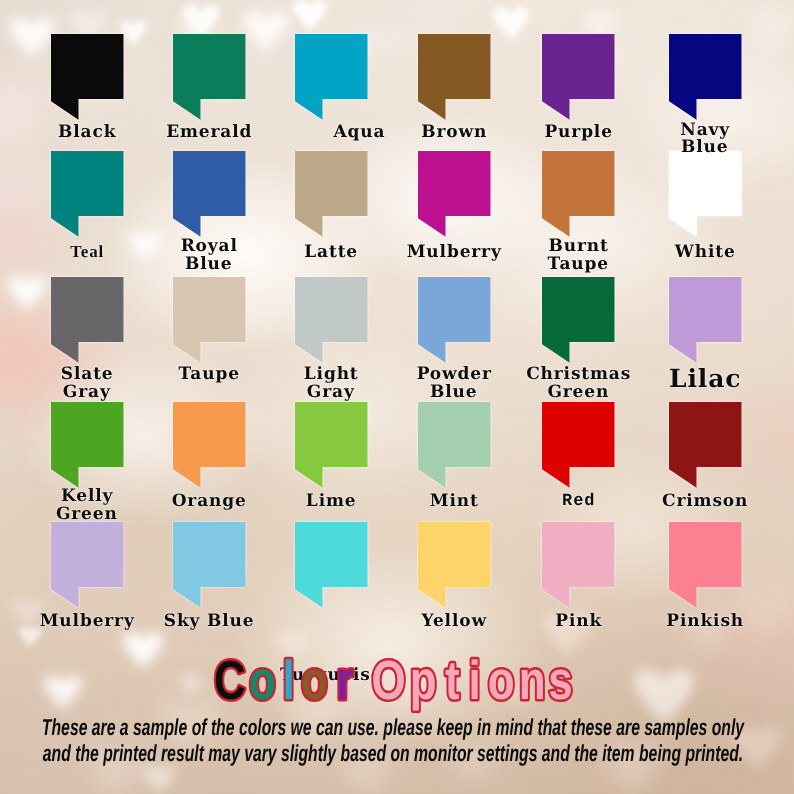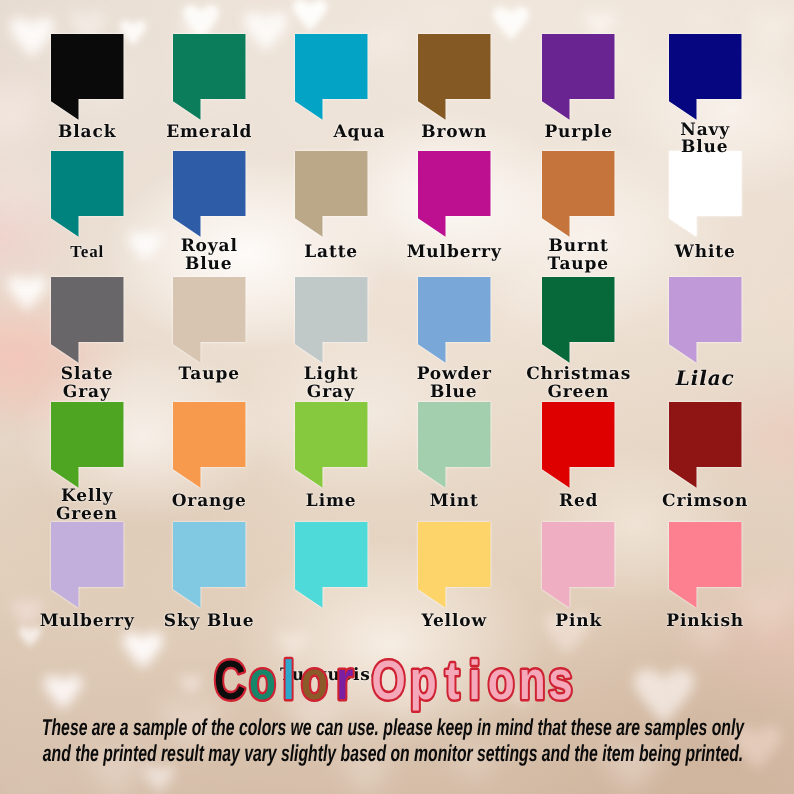--- a/index.html
+++ b/index.html
@@ -308,27 +308,27 @@
       <div class="lbl" style="left: 704.75px; top: 242.8px; line-height: 18.2px;">White</div>
       <div class="lbl" style="left: 86.75px; top: 366px; line-height: 17.6px;">Slate
 Gray</div>
       <div class="lbl" style="left: 208.75px; top: 365.8px; line-height: 17.6px;">Taupe</div>
       <div class="lbl" style="left: 330.75px; top: 366px; line-height: 17.6px;">Light
 Gray</div>
       <div class="lbl" style="left: 453.75px; top: 366px; line-height: 17.6px;">Powder
 Blue</div>
       <div class="lbl" style="left: 578.25px; top: 366px; line-height: 17.6px;">Christmas
 Green</div>
-      <div class="lbl" style="left: 704.75px; top: 369.8px; line-height: 17.6px; font-size: 20px; font-style: italic;">Lilac</div>
+      <div class="lbl" style="left: 704.75px; top: 369.8px; line-height: 17.6px; font-size: 25px;">Lilac</div>
       <div class="lbl" style="left: 86.75px; top: 488.3px; line-height: 17.6px;">Kelly
 Green</div>
       <div class="lbl" style="left: 208.75px; top: 492.5px; line-height: 17.6px;">Orange</div>
       <div class="lbl" style="left: 330.75px; top: 492.5px; line-height: 17.6px;">Lime</div>
       <div class="lbl" style="left: 453.75px; top: 492.5px; line-height: 17.6px;">Mint</div>
-      <div class="lbl" style="left: 578.25px; top: 492.5px; line-height: 17.6px;">Red</div>
+      <div class="lbl" style="left: 578.25px; top: 492.5px; line-height: 17.6px; font-family: Liberation Mono, monospace;">Red</div>
       <div class="lbl" style="left: 704.75px; top: 492.5px; line-height: 17.6px;">Crimson</div>
       <div class="lbl" style="left: 86.75px; top: 612.7px; line-height: 17.6px;">Mulberry</div>
       <div class="lbl" style="left: 208.75px; top: 612.7px; line-height: 17.6px;">Sky Blue</div>
       <div class="lbl" style="left: 330.75px; top: 637px; line-height: 17.6px; margin-top: 30px;">Turquoise</div>
       <div class="lbl" style="left: 453.75px; top: 612.7px; line-height: 17.6px;">Yellow</div>
       <div class="lbl" style="left: 578.25px; top: 612.7px; line-height: 17.6px;">Pink</div>
       <div class="lbl" style="left: 704.75px; top: 612.7px; line-height: 17.6px;">Pinkish</div>
     </div>
 
   <div id="title">

